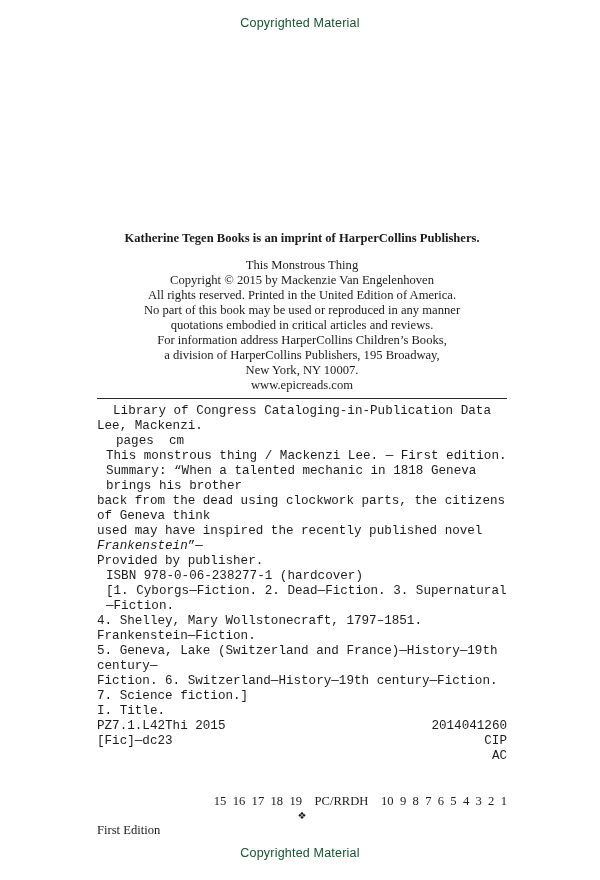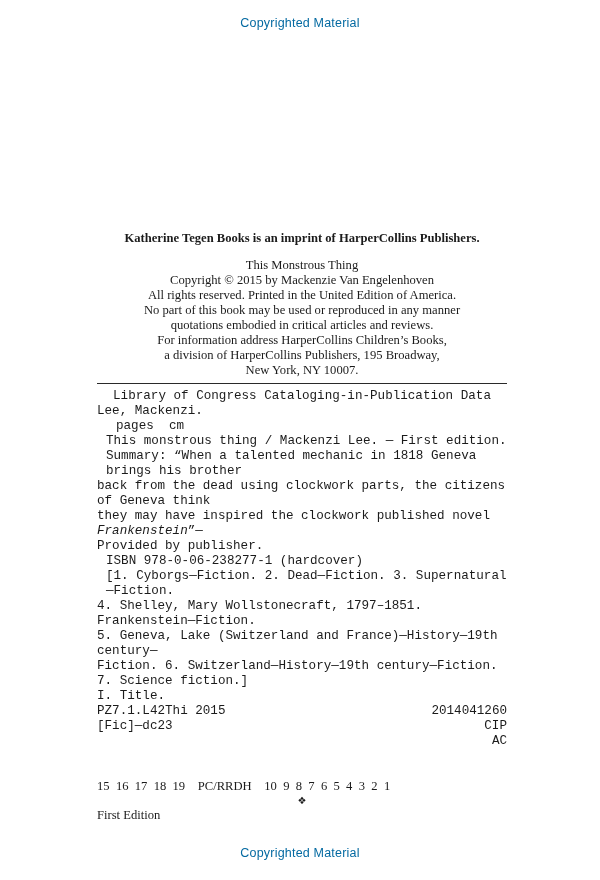--- a/index.html
+++ b/index.html
@@ -12,21 +12,21 @@
     color: #1b1b1b;
     font-family: "Liberation Serif", serif;
   }
   .watermark {
     position: absolute;
     left: 0;
     width: 100%;
     text-align: center;
     font-family: "Liberation Sans", sans-serif;
     font-size: 12.5px;
-    color: #0369a1;
+    color: #14532d;
     letter-spacing: 0.2px;
   }
   .watermark-top { top: 16px; }
   .watermark-bottom { top: 846px; }
   .content {
     position: absolute;
     left: 97px;
     top: 231px;
     width: 410px;
     font-size: 12.6px;
@@ -41,21 +41,21 @@
     width: 100%;
   }
   .cip { text-align: left; font-family: Liberation Mono, monospace; }
   .cip-line { white-space: pre-wrap; }
   .indent-1 { padding-left: 9px; }
   .indent-2 { padding-left: 19px; }
   .split { display: flex; justify-content: space-between; gap: 26px; }
   .right { text-align: right; }
   .printing {
     margin-top: 30px;
-    text-align: left;
+    text-align: right;
     white-space: pre;
   }
   .ornament {
     text-align: center;
     font-size: 10px;
     line-height: 14px;
   }
   .edition { text-align: left; }
 </style>
 </head>
@@ -71,32 +71,33 @@
 
     <div class="centered">
       <div>This Monstrous Thing</div>
       <div>Copyright © 2015 by Mackenzie Van Engelenhoven</div>
       <div>All rights reserved. Printed in the United Edition of America.</div>
       <div>No part of this book may be used or reproduced in any manner</div>
       <div>quotations embodied in critical articles and reviews.</div>
       <div>For information address HarperCollins Children’s Books,</div>
       <div>a division of HarperCollins Publishers, 195 Broadway,</div>
       <div>New York, NY 10007.</div>
+      <div>www.epicreads.com</div>
     </div>
 
     <hr class="rule">
 
     <div class="cip">
       <div class="centered">Library of Congress Cataloging-in-Publication Data</div>
       <div class="cip-line">Lee, Mackenzi.</div>
       <div class="cip-line indent-2">pages  cm</div>
       <div class="cip-line indent-1">This monstrous thing / Mackenzi Lee. — First edition.</div>
       <div class="cip-line indent-1">Summary: “When a talented mechanic in 1818 Geneva brings his brother</div>
       <div class="cip-line">back from the dead using clockwork parts, the citizens of Geneva think</div>
-      <div class="cip-line"><span>they may have inspired the clockwork published novel </span><i>Frankenstein</i><span>”—</span></div>
+      <div class="cip-line"><span>used may have inspired the recently published novel </span><i>Frankenstein</i><span>”—</span></div>
       <div class="cip-line">Provided by publisher.</div>
       <div class="cip-line indent-1">ISBN 978-0-06-238277-1 (hardcover)</div>
       <div class="cip-line indent-1">[1. Cyborgs—Fiction. 2. Dead—Fiction. 3. Supernatural—Fiction.</div>
       <div class="cip-line">4. Shelley, Mary Wollstonecraft, 1797–1851. Frankenstein—Fiction.</div>
       <div class="cip-line">5. Geneva, Lake (Switzerland and France)—History—19th century—</div>
       <div class="cip-line">Fiction. 6. Switzerland—History—19th century—Fiction. 7. Science fiction.]</div>
       <div class="cip-line">I. Title.</div>
       <div class="split">
         <span>PZ7.1.L42Thi 2015</span>
         <span>2014041260</span>

